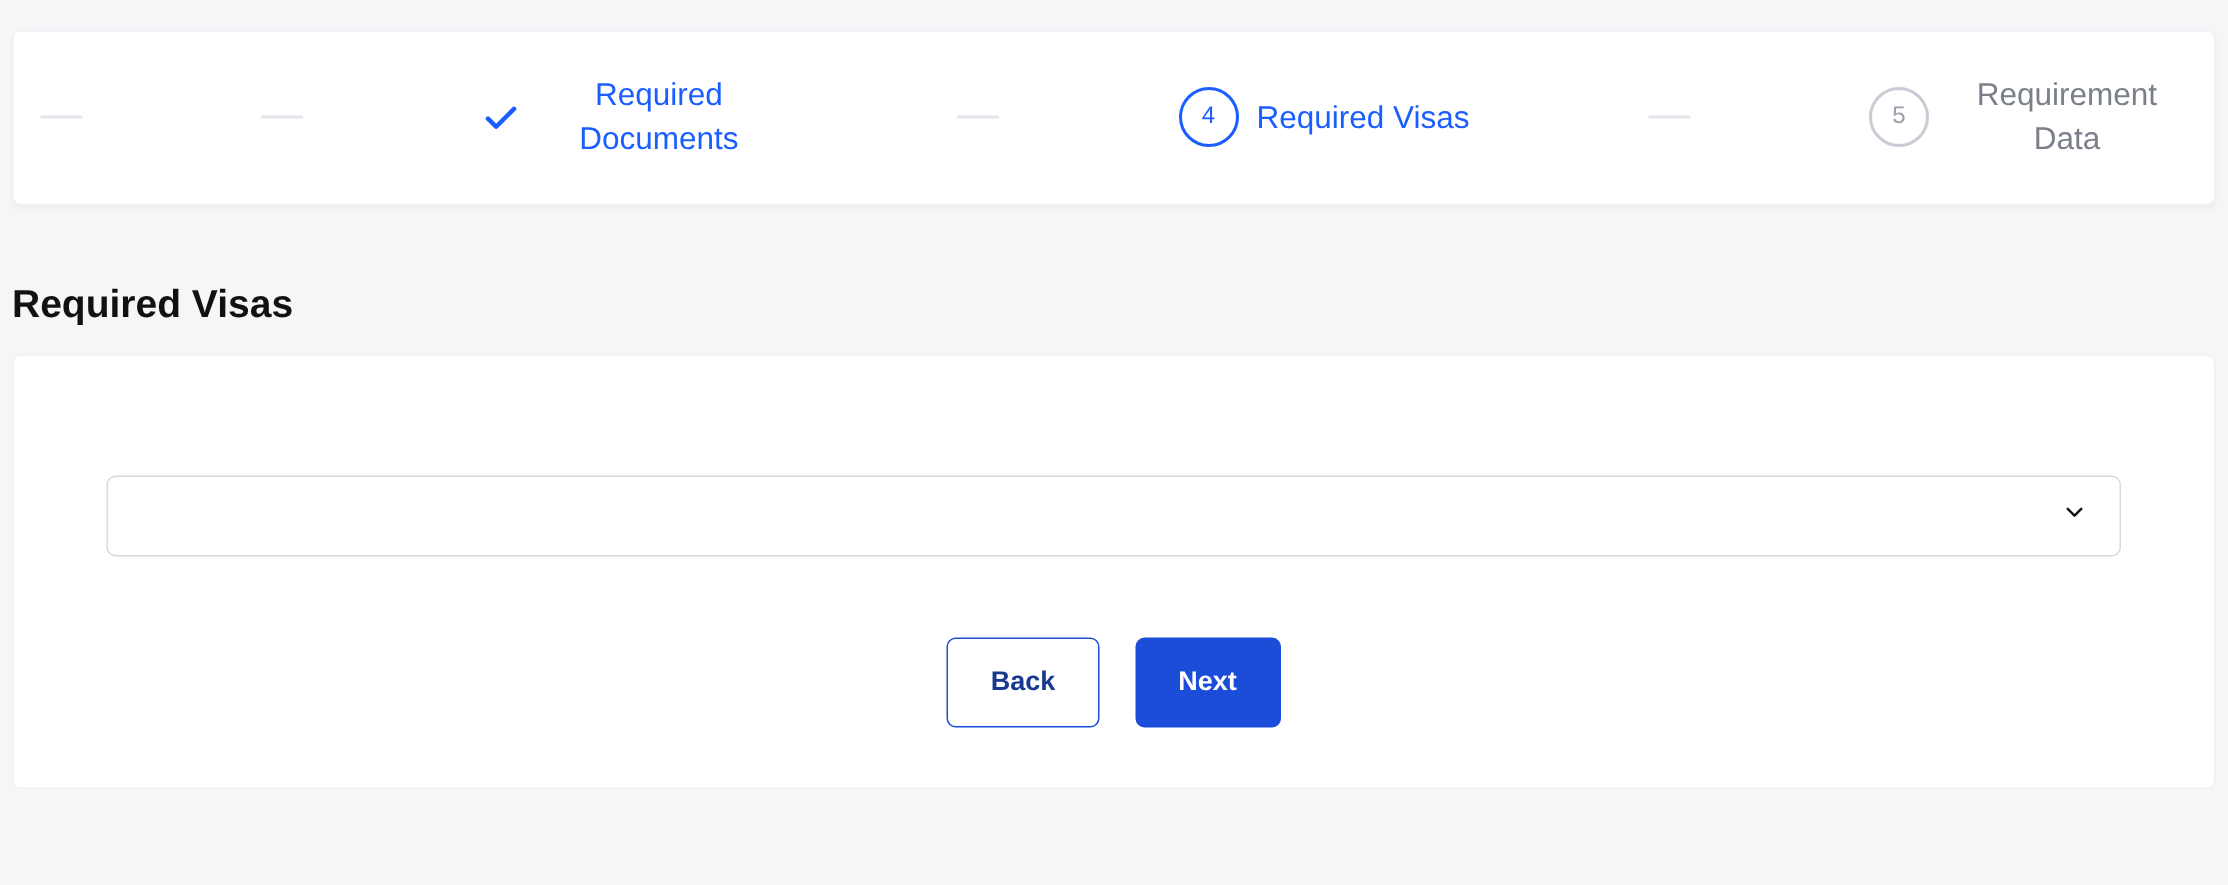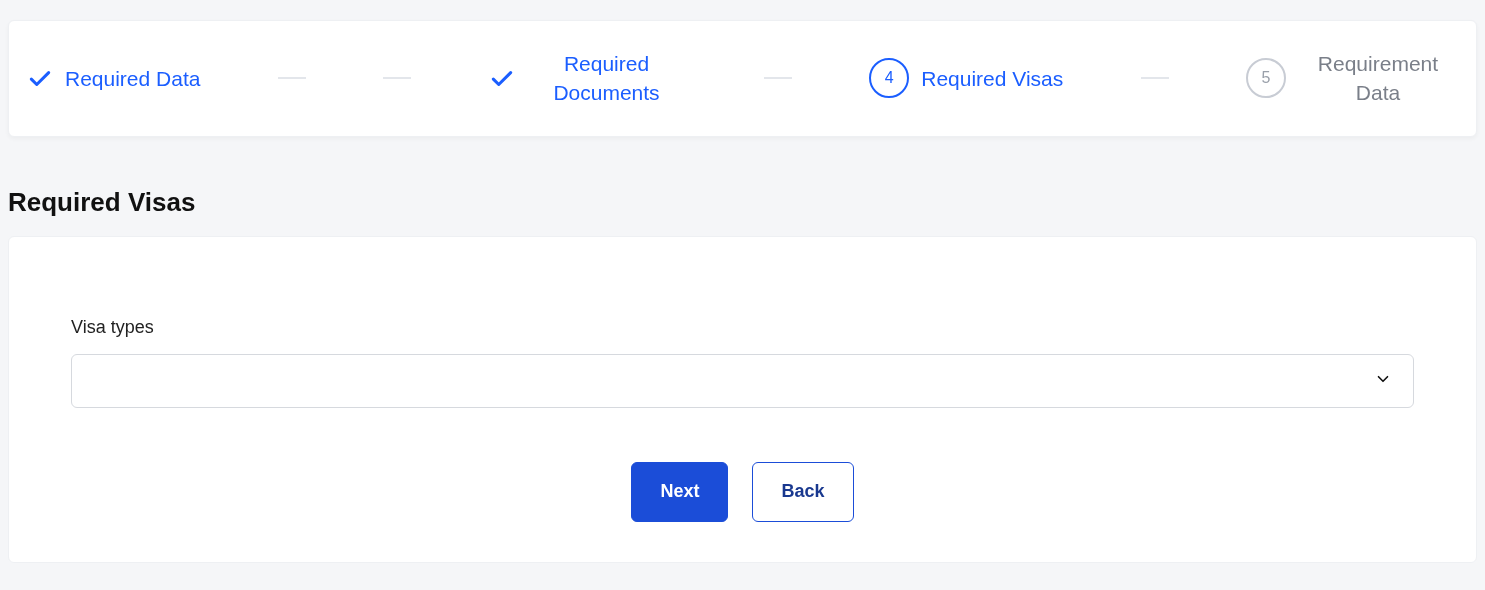--- a/index.html
+++ b/index.html
@@ -160,28 +160,20 @@
       background: #1b4dd8;
       color: #fff;
       border: 1.5px solid #1b4dd8;
     }
   </style>
 </head>
 <body>
 
 <div class="stepper-card">
 
-  <div class="step">
-    <span class="step-icon-check">
-      <svg viewBox="0 0 24 24">
-          <polyline points="4 13 9 18 20 7"></polyline>
-        </svg>
-    </span>
-    <span class="step-label done">Required Data</span>
-  </div>
 
   <div class="connector"></div>
 
 
   <div class="connector"></div>
 
   <div class="step">
     <span class="step-icon-check">
       <svg viewBox="0 0 24 24">
           <polyline points="4 13 9 18 20 7"></polyline>
@@ -203,31 +195,30 @@
     <span class="step-circle inactive">5</span>
     <span class="step-label inactive">Requirement Data</span>
   </div>
 
 </div>
 
 <h2 class="section-title">Required Visas</h2>
 
 <div class="form-card">
 
-  <label class="field-label">Visa types</label>
 
   <div class="select-wrap">
     <div class="select-box">
       <span></span>
     </div>
     <span class="select-caret">
       <svg viewBox="0 0 24 24">
           <polyline points="6 9 12 15 18 9"></polyline>
         </svg>
     </span>
   </div>
 
   <div class="actions">
+    <button class="btn btn-outline">Back</button>
     <button class="btn btn-primary">Next</button>
-    <button class="btn btn-outline">Back</button>
   </div>
 
 </div>
 
 </body></html>

